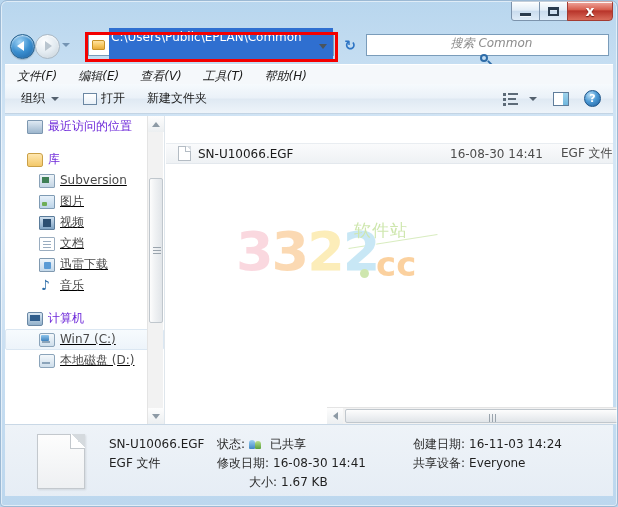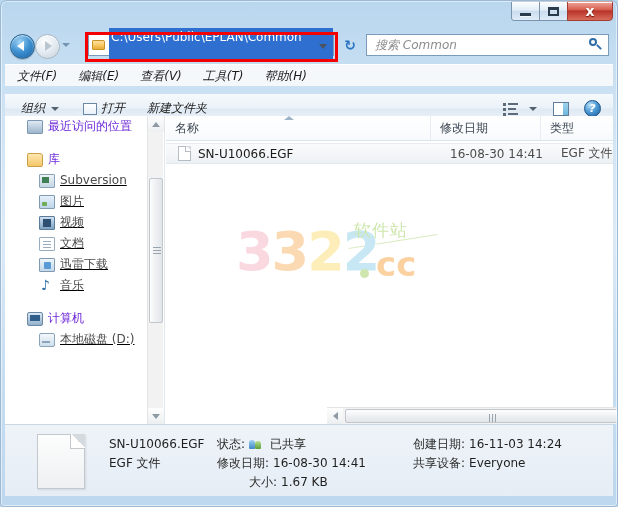--- a/index.html
+++ b/index.html
@@ -207,20 +207,21 @@
 
   .searchwrap {
     position: absolute;
     left: 366px; top: 6px;
     width: 243px; height: 22px;
     background: #ffffff;
     border: 1px solid #7a9cba;
     box-sizing: border-box;
     display: flex;
     align-items: center;
+    flex-direction: column;
   }
   .search-ph {
     flex: 1 1 auto;
     margin-left: 8px;
     font-style: italic;
     font-size: 12px;
     color: #8d8d8d;
     white-space: nowrap;
   }
   .search-ic {
@@ -264,28 +265,27 @@
     color: #1a1a1a;
     margin-right: 21px;
     white-space: nowrap;
     line-height: 16px;
     font-style: italic;
   }
 
   
   .toolbar {
     position: absolute;
-    left: 5px; top: 94px;
+    left: 5px; top: 84px;
     width: 608px; height: 30px;
     background: linear-gradient(180deg, #f6fafd 0%, #eaf1f8 48%, #dfe9f3 52%, #eef4fa 100%);
     border-bottom: 1px solid #c3d4e4;
     display: flex;
     align-items: center;
     box-sizing: border-box;
-    font-style: italic;
   }
   .tb-item {
     font-size: 12px;
     color: #1a1a1a;
     display: flex;
     align-items: center;
     white-space: nowrap;
   }
   .tb-organize { margin-left: 16px; }
   .tb-caret {
@@ -786,45 +786,43 @@
       </div>
       <div class="nav-row indent">
         <span class="ic ic-music"></span>
         <span class="nav-label muted">音乐</span>
       </div>
       <div class="nav-gap"></div>
       <div class="nav-row">
         <span class="ic ic-pc"></span>
         <span class="nav-label">计算机</span>
       </div>
+      <div class="nav-row indent sel">
+        <span class="ic ic-drive ic-drive-c"></span>
+        <span class="nav-label muted">Win7 (C:)</span>
+      </div>
       <div class="nav-row indent">
         <span class="ic ic-drive"></span>
         <span class="nav-label muted">本地磁盘 (D:)</span>
       </div>
 
       <div class="sb-scroll">
         <div class="sb-arrow up">
             <span class="tri-up"></span>
           </div>
         <div class="sb-thumb">
           <span class="sb-grip"></span>
         </div>
         <div class="sb-arrow down">
             <span class="tri-dn"></span>
           </div>
       </div>
     </div>
 
     <div class="filepanel">
-      <div class="colheader">
-        <div class="col" style="left:0;width:265px">名称</div>
-        <div class="col" style="left:265px;width:110px">修改日期</div>
-        <div class="col" style="left:375px;width:72px;border-right:none">类型</div>
-        <div class="sortmark"></div>
-      </div>
 
       <div class="filerow">
         <span class="file-ic"></span>
         <span class="cell cell-name">SN-U10066.EGF</span>
         <span class="cell cell-date">16-08-30 14:41</span>
         <span class="cell cell-type">EGF 文件</span>
       </div>
 
       <div class="watermark">
         <div class="wm-line"></div>

